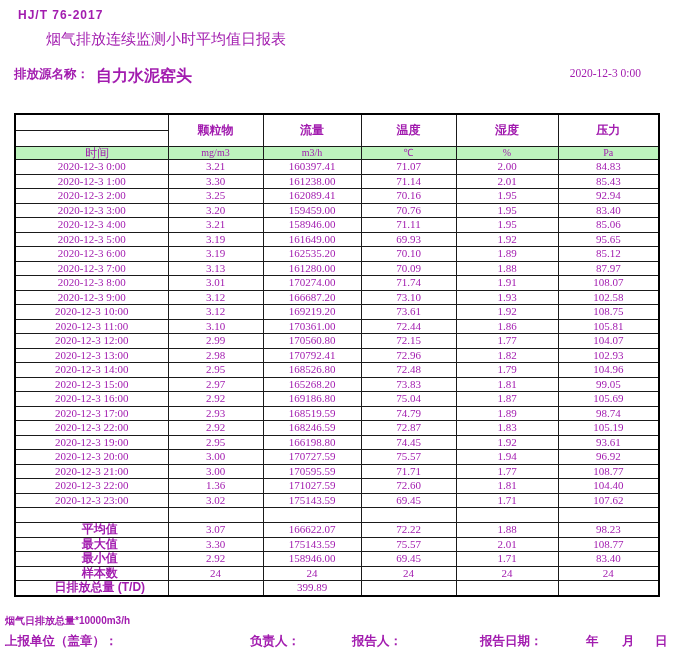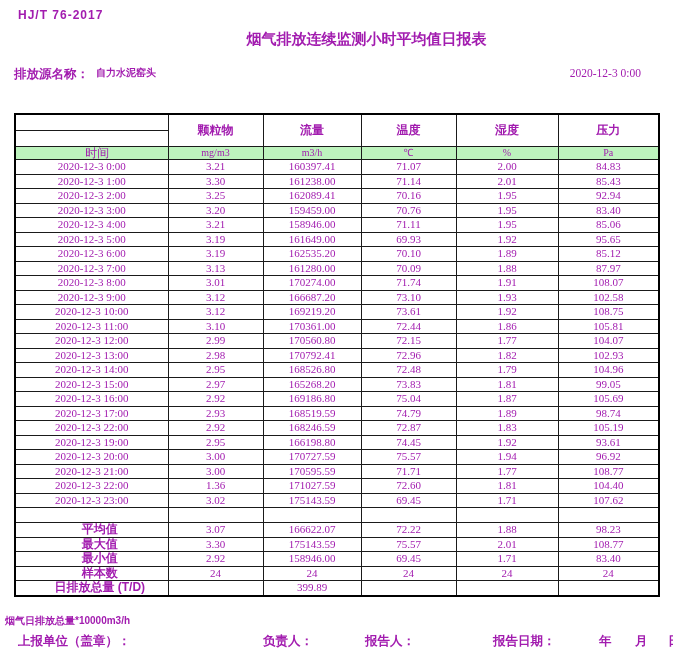--- a/index.html
+++ b/index.html
@@ -6,26 +6,26 @@
   .page{
     position:relative;width:673px;height:657px;background:#ffffff;
     font-family:"Liberation Sans",sans-serif;color:#a21caf;overflow:hidden;
   }
   .doc-code{
     position:absolute;left:18px;top:8px;
     font-weight:bold;font-size:12px;letter-spacing:1px;
     font-family:"Liberation Sans",sans-serif;
   }
   .title{
-    position:absolute;left:0;right:0;top:30px;text-align:center;
-    padding-left:60px;font-weight:bold;font-size:15px;
+    position:absolute;left:0;right:0;top:30px;text-align:left;
+    padding-left:46px;font-weight:normal;font-size:15px;
   }
   .source-line{position:absolute;left:0;right:0;top:66px;height:16px;}
   .source-label{position:absolute;left:14px;top:0;font-weight:bold;font-size:12.5px;}
-  .source-name{position:absolute;left:96px;top:0;font-weight:bold;font-size:10px;}
+  .source-name{position:absolute;left:96px;top:0;font-weight:bold;font-size:16px;}
   .report-datetime{
     position:absolute;right:32px;top:1px;font-size:11.5px;
     font-family:"Liberation Serif",serif;
   }
   table.report{
     position:absolute;left:14px;top:113px;width:644px;
     border-collapse:collapse;table-layout:fixed;
     border:2px solid #000;
   }
   table.report td,table.report th{
@@ -52,21 +52,21 @@
     height:13.5px;font-size:11px;line-height:13px;
     font-family:"Liberation Serif",serif;
   }
   tr.summary-row td.sum-label{
     font-family:"Liberation Sans",sans-serif;font-weight:bold;font-size:12px;padding-left:16px;
   }
   .footer-note{
     position:absolute;left:5px;top:614px;
     font-weight:bold;font-size:10px;
   }
-  .footer-line{position:absolute;left:13px;right:0;top:633px;height:17px;font-family:Liberation Mono, monospace;}
+  .footer-line{position:absolute;left:0;right:0;top:633px;height:17px;font-family:Liberation Mono, monospace;}
   .footer-line span{position:absolute;font-weight:bold;font-size:12.5px;white-space:nowrap;}
   .f-unit{left:5px;}
   .f-manager{left:250px;}
   .f-reporter{left:352px;}
   .f-date{left:480px;}
   .f-year{left:586px;}
   .f-month{left:622px;}
   .f-day{left:655px;}
 </style>
 </head>

